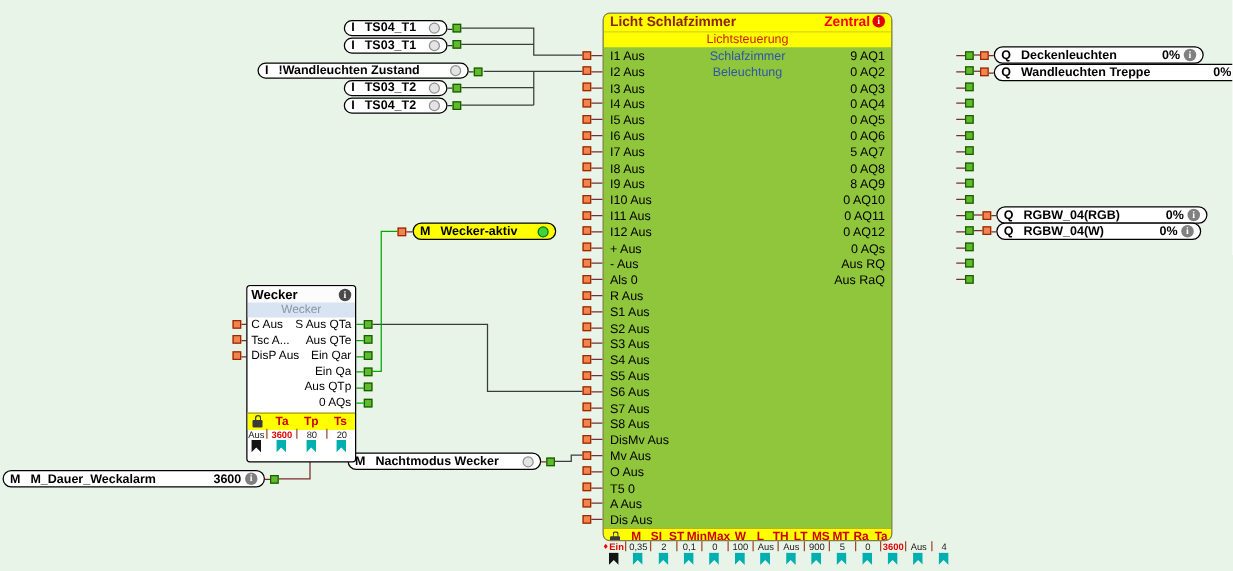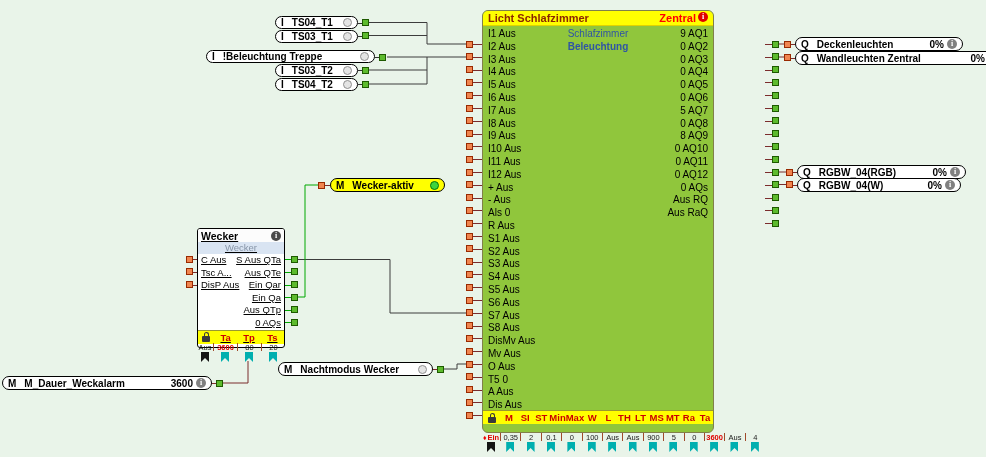--- a/index.html
+++ b/index.html
@@ -49,22 +49,22 @@
   .pcell.pfirst{flex:none;width:18px;border-left:none;}
   .pcell.hot span{color:#E00000;font-weight:bold;}
   .pcell.marker::before{content:"\2666";color:#F00000;font-size:7px;margin-right:1px;}
   .frow{position:absolute;display:flex;z-index:3;}
   .fcell{flex:1;display:flex;justify-content:center;}
   .fcell.pfirst{flex:none;width:18px;}
   .flag{width:8px;height:10px;background:#00AFAF;clip-path:polygon(0 0,100% 0,100% 100%,50% 60%,0 100%);}
   .flag.black{background:#141414;}
   #wk-values .pfirst,#wk-flags .pfirst,#wk .plock{width:16px;}
   
-  #wk{position:absolute;left:197px;top:228px;width:88px;height:120px;border:1px solid #000;border-radius:3px;
-      background:#FFFFFF;box-sizing:border-box;overflow:hidden;z-index:3;text-decoration:underline;}
+  #wk{position:absolute;left:197px;top:228px;width:88px;height:142px;border:1px solid #000;border-radius:3px;
+      background:#FFFFFF;box-sizing:border-box;overflow:hidden;z-index:3;}
   .wk-title{height:13px;display:flex;align-items:center;justify-content:space-between;padding:0 3px;
       font-size:10.5px;font-weight:bold;color:#000;background:#FCFCFC;}
   .wk-sub{height:12px;background:#D9E4F2;color:#8795A8;font-size:9.5px;text-align:center;line-height:12px;}
   .wk-row{height:12.6px;line-height:12.6px;display:flex;justify-content:space-between;padding:0 3px;font-size:9.5px;color:#000;}
   .wk-footer{height:13px;background:#FFFF00;border-top:1px solid #9A9A30;display:flex;align-items:center;}
   
   .pin{position:absolute;width:7px;height:7px;box-sizing:border-box;z-index:4;}
   .pin.in{background:#F0854F;border:1px solid #992900;}
   .pin.out{background:#5DBB2D;border:1px solid #1E5A00;}
 </style>
@@ -103,21 +103,21 @@
       <span class="circ dim"></span>
   </div>
   <div class="pill" style="left:275px;top:29.5px;width:83px;">
     <span class="prefix">I</span>
     <span>TS03_T1</span>
     <span class="spacer"></span>
       <span class="circ dim"></span>
   </div>
   <div class="pill" style="left:206px;top:50px;width:169px;">
     <span class="prefix">I</span>
-    <span>!Beleuchtung Treppe</span>
+    <span>!Wandleuchten Zustand</span>
     <span class="spacer"></span>
       <span class="circ dim"></span>
   </div>
   <div class="pill" style="left:275px;top:63.5px;width:83px;">
     <span class="prefix">I</span>
     <span>TS03_T2</span>
     <span class="spacer"></span>
       <span class="circ dim"></span>
   </div>
   <div class="pill" style="left:275px;top:77.5px;width:83px;">
@@ -149,21 +149,21 @@
 
   <div class="pill" style="left:795px;top:37px;width:168px;height:14px;">
     <span class="prefix">Q</span>
     <span>Deckenleuchten</span>
     <span class="spacer"></span>
     <span class="val">0%</span>
     <span class="infoicon"></span>
   </div>
   <div class="pill" style="left:795px;top:51px;width:205px;height:14px;padding-right:14px;">
     <span class="prefix">Q</span>
-    <span>Wandleuchten Zentral</span>
+    <span>Wandleuchten Treppe</span>
     <span class="spacer"></span>
     <span class="val">0%</span>
   </div>
   <div class="pill" style="left:797px;top:165px;width:169px;height:14px;">
     <span class="prefix">Q</span>
     <span>RGBW_04(RGB)</span>
     <span class="spacer"></span>
     <span class="val">0%</span>
     <span class="infoicon"></span>
   </div>
@@ -176,23 +176,24 @@
   </div>
 
   <div id="mb">
     <div class="mb-title">
       <span>Licht Schlafzimmer</span>
       <span class="mb-title-right">
         <span>Zentral</span>
         <span class="infoicon red" style="margin-left:2px;"></span>
       </span>
     </div>
+    <div class="mb-sub">Lichtsteuerung</div>
     <div class="mb-body">
       <div class="desc" style="top:2px;">Schlafzimmer</div>
-      <div class="desc" style="top:14.8px;font-weight:bold;">Beleuchtung</div>
+      <div class="desc" style="top:14.8px;">Beleuchtung</div>
       <div id="mb-in">
           <div class="mrow">I1 Aus</div>
           <div class="mrow">I2 Aus</div>
           <div class="mrow">I3 Aus</div>
           <div class="mrow">I4 Aus</div>
           <div class="mrow">I5 Aus</div>
           <div class="mrow">I6 Aus</div>
           <div class="mrow">I7 Aus</div>
           <div class="mrow">I8 Aus</div>
           <div class="mrow">I9 Aus</div>

